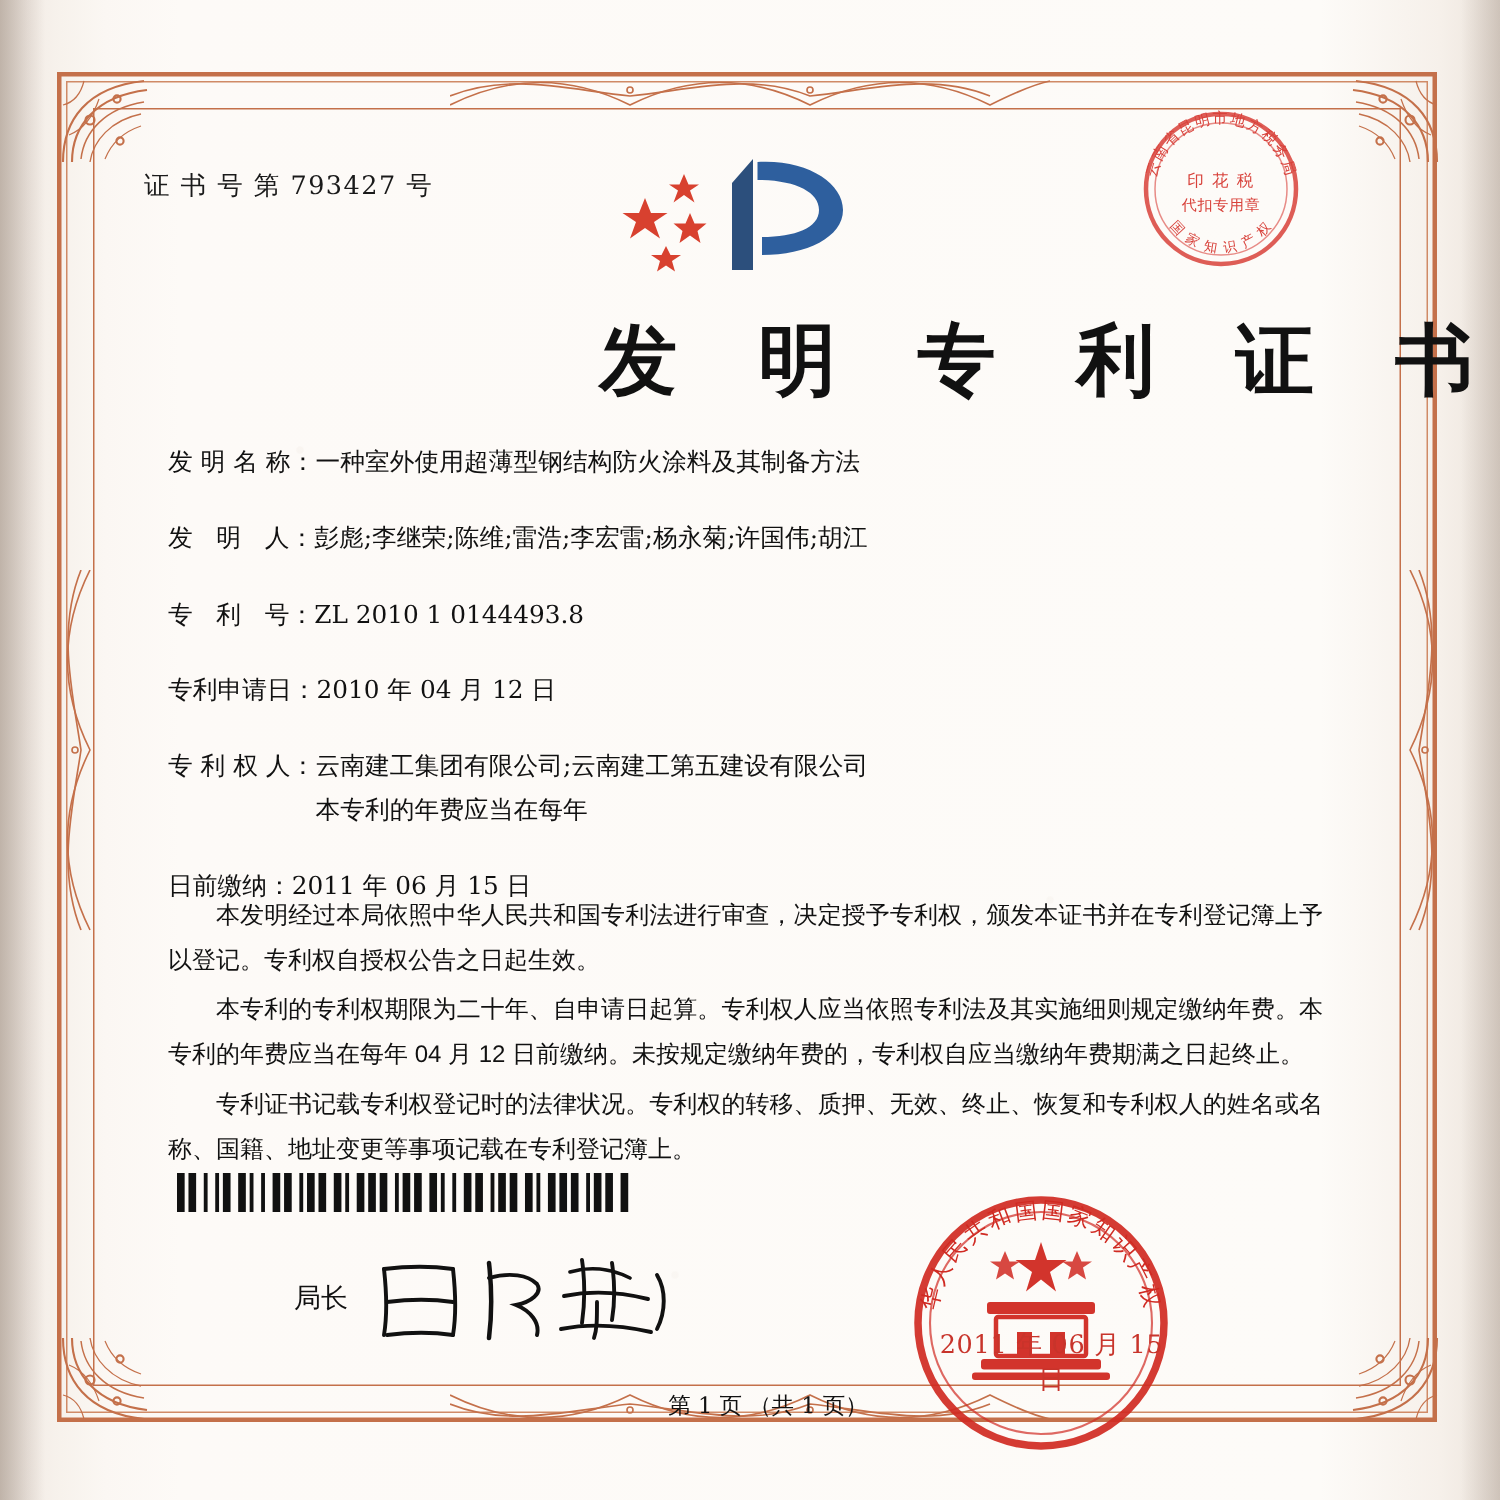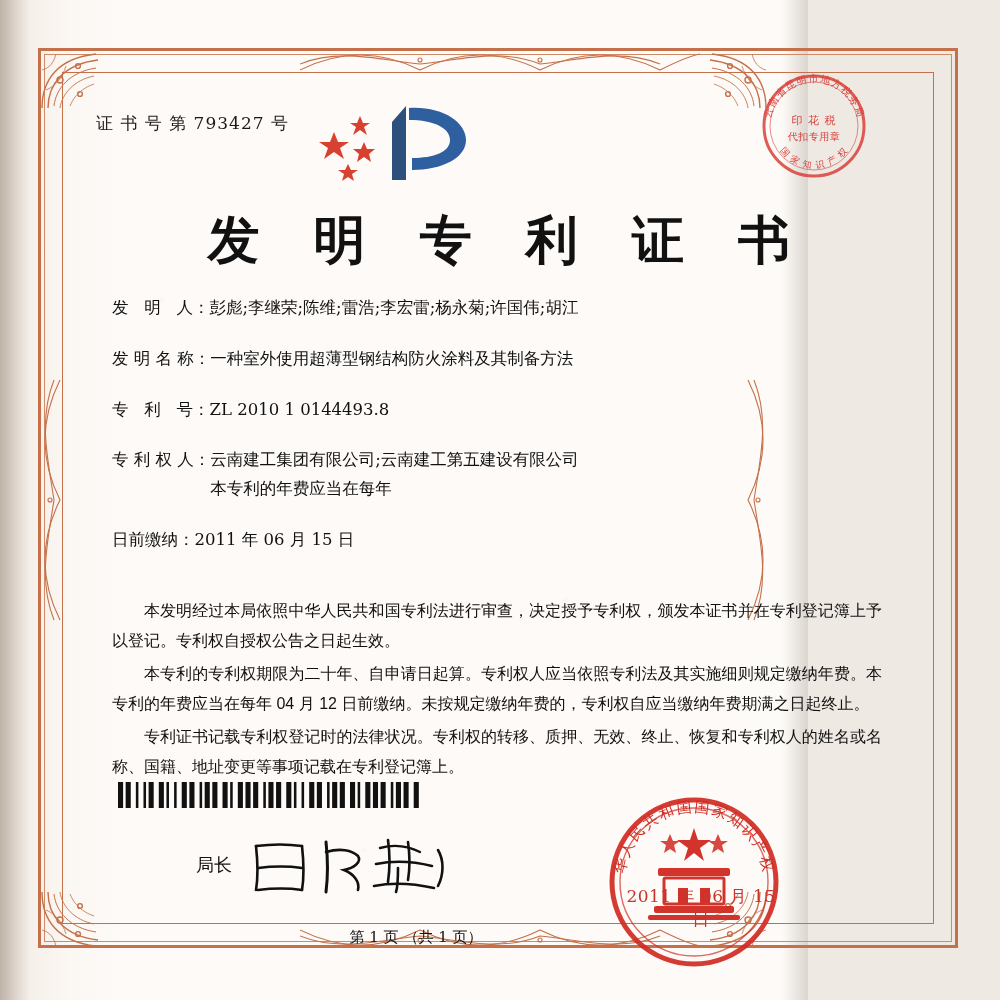--- a/index.html
+++ b/index.html
@@ -8,21 +8,21 @@
   }
   body {
     width: 1000px;
     height: 1000px;
     background: #efe9e3;
     font-family: "DejaVu Sans", "Liberation Sans", sans-serif;
     overflow: hidden;
   }
   .page {
     position: relative;
-    width: 808px;
+    width: 1000px;
     height: 1000px;
     background:
       linear-gradient(90deg, #e6ded6 0px, #f3ece6 18px, #f7f2ec 40px, #fbf7f3 70px, #fdfaf7 120px, #fdfbf8 880px, #f6f0ea 960px, #ebe3db 1000px);
   }
   
   .texture {
     position: absolute;
     inset: 0;
     background-image:
       radial-gradient(circle at 20% 30%, rgba(200,180,160,0.07) 0 2px, transparent 3px),
@@ -397,30 +397,34 @@
       </g>
       <path d="M78 84 L78 26 L92 10 L92 84 Z" fill="#2c4f7c"></path>
       <path d="M95 12 C128 10 152 26 152 44 C152 62 128 74 98 74 L98 62 C120 62 136 56 136 44 C136 32 120 24 95 24 Z" fill="#2e5f9e"></path>
     </svg>
   </div>
 
   <div class="title">发 明 专 利 证 书</div>
 
   <div class="fields">
     <div class="field-row">
+      <span class="field-label">发 明 名 称：</span>
+      <span class="field-value">一种室外使用超薄型钢结构防火涂料及其制备方法</span>
+    </div>
+    <div class="field-row">
       <span class="field-label">发   明   人：</span>
       <span class="field-value">彭彪;李继荣;陈维;雷浩;李宏雷;杨永菊;许国伟;胡江</span>
     </div>
     <div class="field-row">
-      <span class="field-label">发 明 名 称：</span>
-      <span class="field-value">一种室外使用超薄型钢结构防火涂料及其制备方法</span>
+      <span class="field-label">专   利   号：</span>
+      <span class="field-value">ZL 2010 1 0144493.8</span>
     </div>
     <div class="field-row">
-      <span class="field-label">专   利   号：</span>
-      <span class="field-value">ZL 2010 1 0144493.8</span>
+      <span class="field-label">专利申请日：</span>
+      <span class="field-value">2010 年 04 月 12 日</span>
     </div>
     <div class="field-row">
       <span class="field-label">专 利 权 人：</span>
       <span class="field-value">
         <span>云南建工集团有限公司;云南建工第五建设有限公司</span>
         <span class="extra-line">本专利的年费应当在每年</span>
       </span>
     </div>
     <div class="field-row">
       <span class="field-label">日前缴纳：</span>

